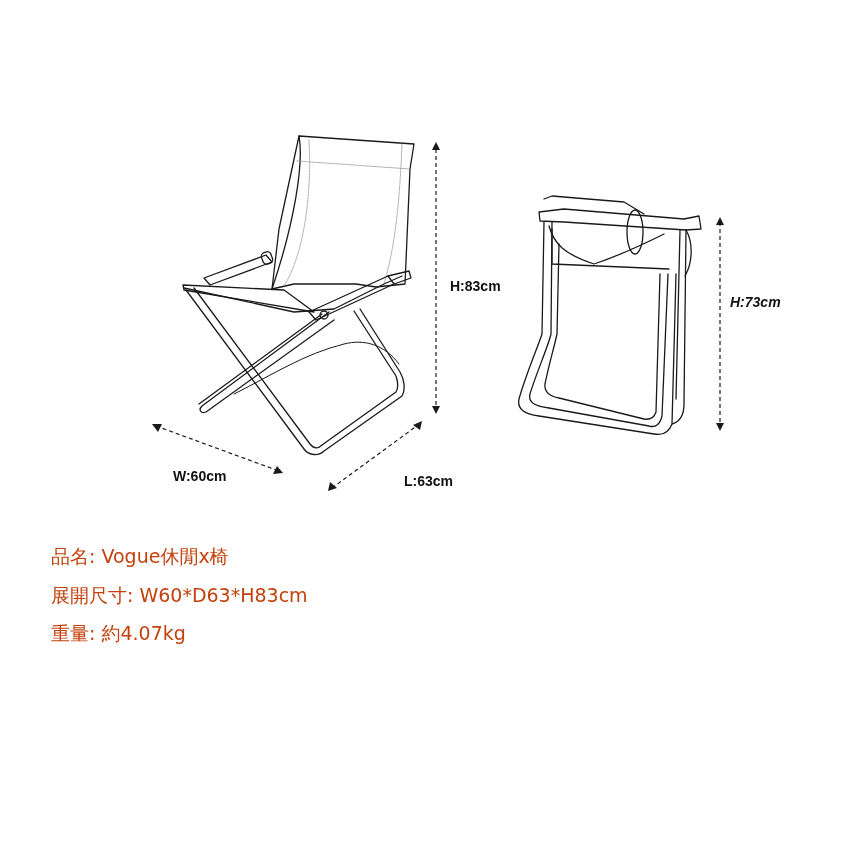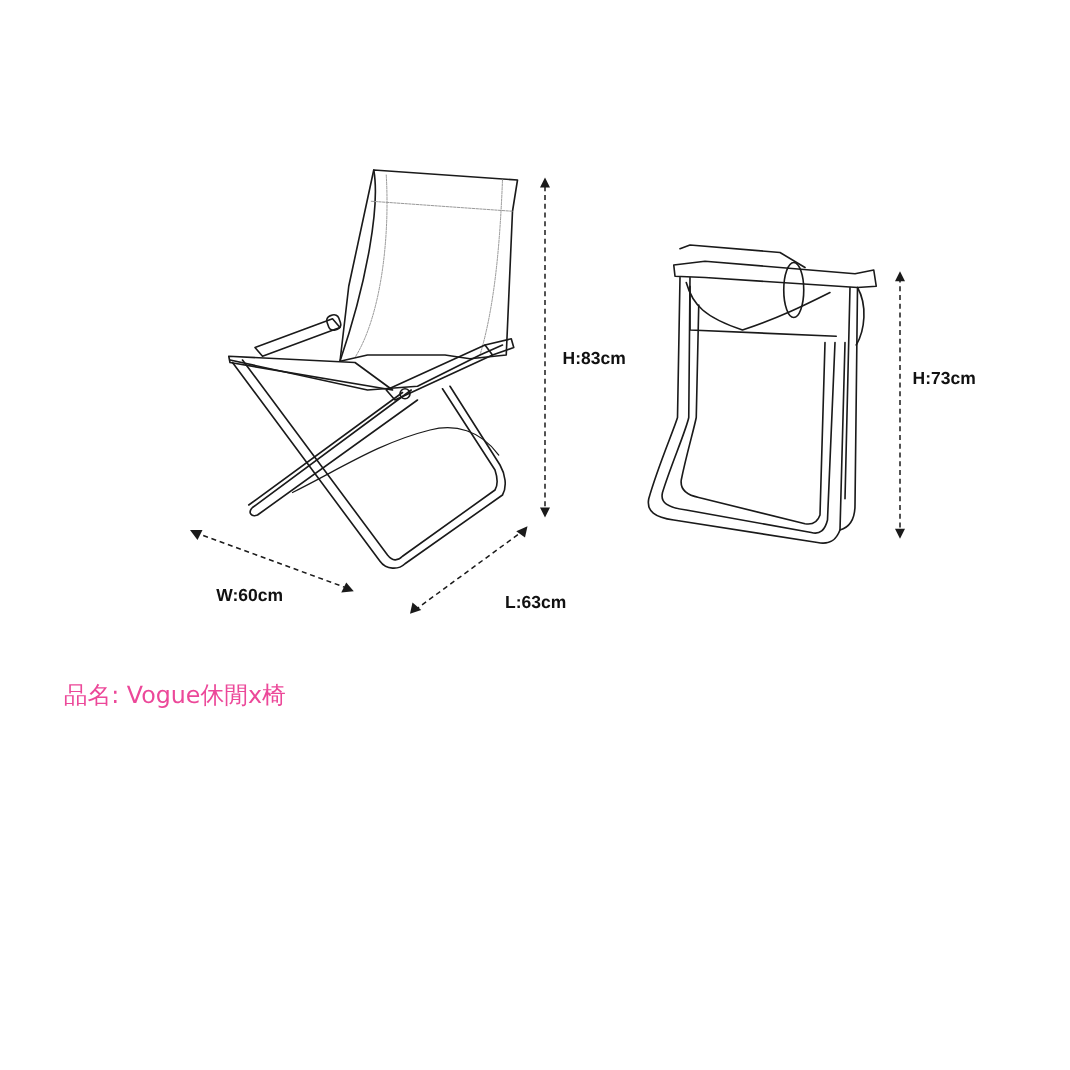--- a/index.html
+++ b/index.html
@@ -1,20 +1,20 @@
 <!DOCTYPE html>
 <html><head>
 <meta charset="utf-8">
 <style>
   html, body { margin:0; padding:0; background:#ffffff; }
   body { width:856px; height:856px; position:relative; overflow:hidden; font-family:"DejaVu Sans", sans-serif; }
   #diagram { position:absolute; left:4px; top:0; width:856px; height:480px;margin-top:44px; }
   .dim-label { position:absolute; font-family:"Liberation Sans", sans-serif; font-weight:bold; font-size:14px; color:#111; white-space:nowrap; }
   #specs { position:absolute; left:51px; top:542px; }
-  .spec-row { height:38.5px; line-height:28px; font-size:19px; color:#ec4899; white-space:nowrap; }
+  .spec-row { height:38.5px; line-height:28px; font-size:19px; color:#c2410c; white-space:nowrap; }
 </style>
 </head>
 <body>
 
 <div id="diagram">
 
   <svg width="856" height="480" style="position:absolute;left:0;top:0" fill="none" stroke="#1a1a1a" stroke-width="1.3" stroke-linejoin="round" stroke-linecap="round">
 
     <path d="M295 92 L410 100 L406 125 L401 240 L372 243 L352 240 L290 240 L268 245 L275 185 Z"></path>
     <path d="M295 92 C300 120 290 180 268 245"></path>
@@ -66,18 +66,20 @@
     <path d="M540 178 L538 290 C535 300 522 330 515 355 C513 365 520 370 535 372 L650 390 C660 392 665 388 668 380 L672 230"></path>
     <path d="M548 178 L547 290 C545 300 532 330 526 350 C524 358 530 362 545 364 L645 382 C652 384 656 380 658 372 L664 230"></path>
     <path d="M555 200 L553 290 C551 300 545 320 541 340 C540 348 545 352 555 354 L640 375 C646 376 650 374 652 368 L656 230"></path>
     <path d="M682 186 L680 360 C680 372 675 378 668 380"></path>
     <path d="M676 186 L672 355"></path>
   </svg>
 
   <div class="dim-label" style="left:446px;top:234px;">H:83cm</div>
   <div class="dim-label" style="left:169px;top:424px;">W:60cm</div>
   <div class="dim-label" style="left:383px;top:429px;padding-left:17px;">L:63cm</div>
-  <div class="dim-label" style="left:726px;top:250px;">H:73cm</div>
+  <div class="dim-label" style="left:726px;top:250px;font-style:italic;">H:73cm</div>
 </div>
 
 <div id="specs">
   <div class="spec-row">品名: Vogue休閒x椅</div>
+  <div class="spec-row">展開尺寸: W60*D63*H83cm</div>
+  <div class="spec-row">重量: 約4.07kg</div>
 </div>
 
 </body></html>

